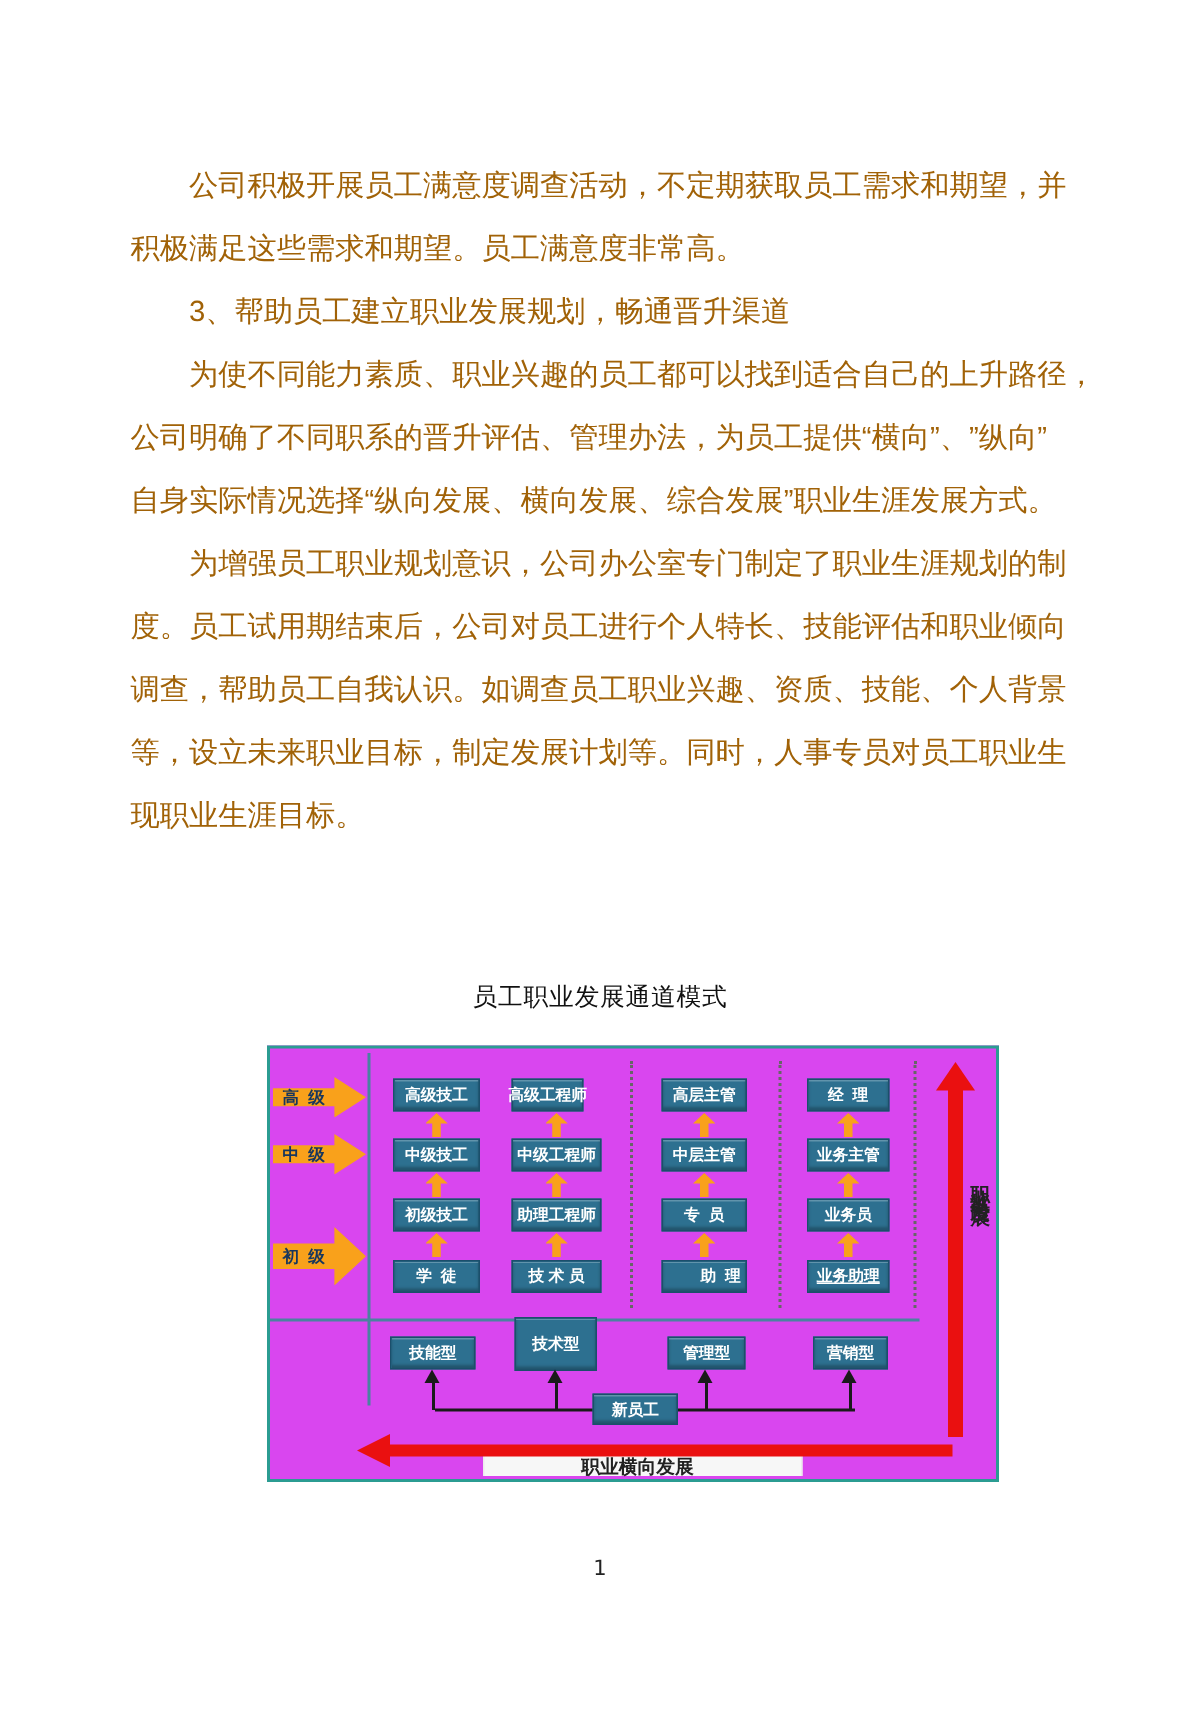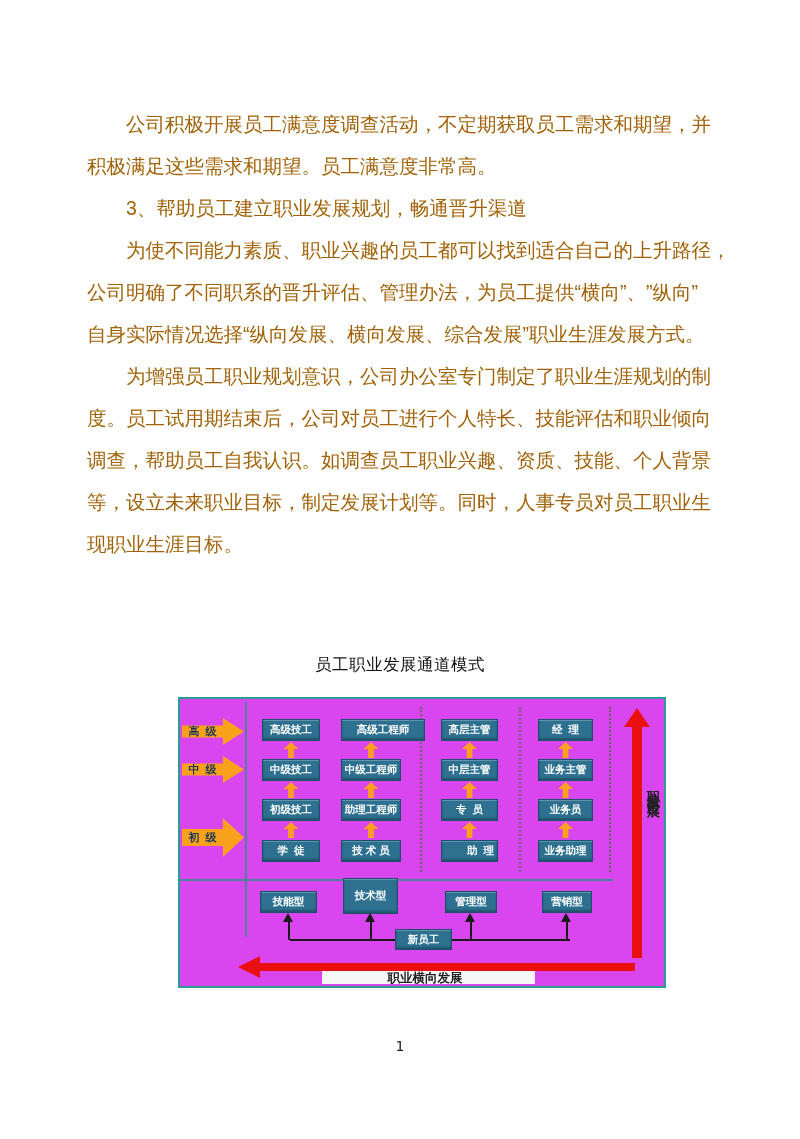--- a/index.html
+++ b/index.html
@@ -90,41 +90,41 @@
           <div class="lvl-shape"></div>
           <div class="lvl-label">初  级</div>
         </div>
         <div class="abs dbox" style="left: 82px; top: 20px; width: 58px; height: 22px;">高级技工</div>
         <div class="abs up-arrow" style="left: 103.5px; top: 43px;"></div>
         <div class="abs dbox" style="left: 82px; top: 60px; width: 58px; height: 22px;">中级技工</div>
         <div class="abs up-arrow" style="left: 103.5px; top: 83px;"></div>
         <div class="abs dbox" style="left: 82px; top: 100px; width: 58px; height: 22px;">初级技工</div>
         <div class="abs up-arrow" style="left: 103.5px; top: 123px;"></div>
         <div class="abs dbox" style="left: 82px; top: 141px; width: 58px; height: 22px;">学  徒</div>
-        <div class="abs dbox" style="left: 161px; top: 20px; width: 84px; height: 22px;">高级工程师</div>
+        <div class="abs dbox" style="left: 161px; top: 20px; width: 48px; height: 22px;">高级工程师</div>
         <div class="abs up-arrow" style="left: 183.5px; top: 43px;"></div>
         <div class="abs dbox" style="left: 161px; top: 60px; width: 60px; height: 22px;">中级工程师</div>
         <div class="abs up-arrow" style="left: 183.5px; top: 83px;"></div>
         <div class="abs dbox" style="left: 161px; top: 100px; width: 60px; height: 22px;">助理工程师</div>
         <div class="abs up-arrow" style="left: 183.5px; top: 123px;"></div>
         <div class="abs dbox" style="left: 161px; top: 141px; width: 60px; height: 22px;">技 术 员</div>
         <div class="abs dbox" style="left: 261px; top: 20px; width: 57px; height: 22px;">高层主管</div>
         <div class="abs up-arrow" style="left: 282px; top: 43px;"></div>
         <div class="abs dbox" style="left: 261px; top: 60px; width: 57px; height: 22px;">中层主管</div>
         <div class="abs up-arrow" style="left: 282px; top: 83px;"></div>
         <div class="abs dbox" style="left: 261px; top: 100px; width: 57px; height: 22px;">专  员</div>
         <div class="abs up-arrow" style="left: 282px; top: 123px;"></div>
         <div class="abs dbox" style="left: 261px; top: 141px; width: 57px; height: 22px; padding-left: 22px;">助  理</div>
         <div class="abs dbox" style="left: 358px; top: 20px; width: 55px; height: 22px;">经  理</div>
         <div class="abs up-arrow" style="left: 378px; top: 43px;"></div>
         <div class="abs dbox" style="left: 358px; top: 60px; width: 55px; height: 22px;">业务主管</div>
         <div class="abs up-arrow" style="left: 378px; top: 83px;"></div>
         <div class="abs dbox" style="left: 358px; top: 100px; width: 55px; height: 22px;">业务员</div>
         <div class="abs up-arrow" style="left: 378px; top: 123px;"></div>
-        <div class="abs dbox" style="left: 358px; top: 141px; width: 55px; height: 22px;">业务助理</div>
+        <div class="abs dbox" style="left: 358px; top: 141px; width: 55px; height: 22px; text-decoration: underline;">业务助理</div>
         <div class="abs blk-line" style="left: 110px; top: 240px; width: 280px; height: 2px;"></div>
         <div class="abs dbox" style="left: 80px; top: 192px; width: 57px; height: 22px;">技能型</div>
         <div class="abs blk-line" style="left: 107.5px; top: 222px; width: 2px; height: 19px;"></div>
         <div class="abs blk-head" style="left: 102.5px; top: 214px;"></div>
         <div class="abs dbox" style="left: 163px; top: 179px; width: 55px; height: 36px;">技术型</div>
         <div class="abs blk-line" style="left: 189.5px; top: 222px; width: 2px; height: 19px;"></div>
         <div class="abs blk-head" style="left: 184.5px; top: 214px;"></div>
         <div class="abs dbox" style="left: 265px; top: 192px; width: 52px; height: 22px;">管理型</div>
         <div class="abs blk-line" style="left: 290px; top: 222px; width: 2px; height: 19px;"></div>
         <div class="abs blk-head" style="left: 285px; top: 214px;"></div>

